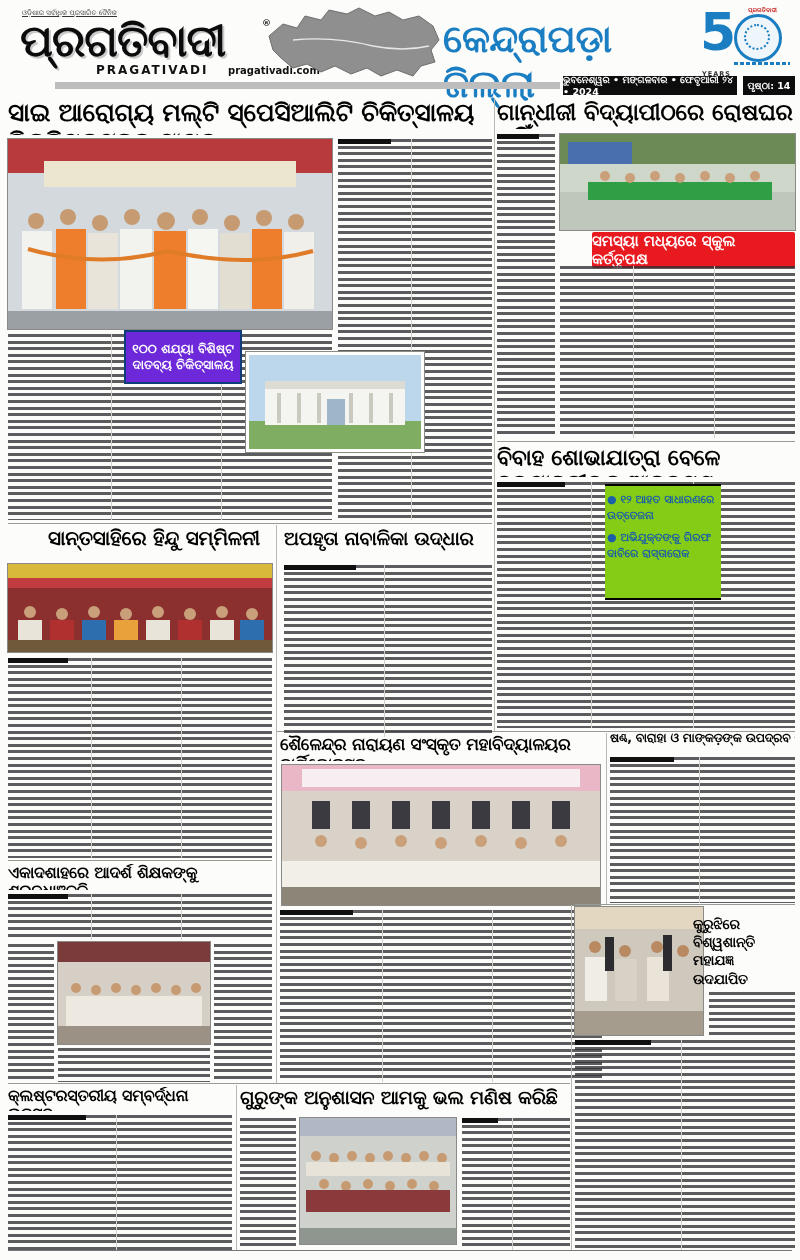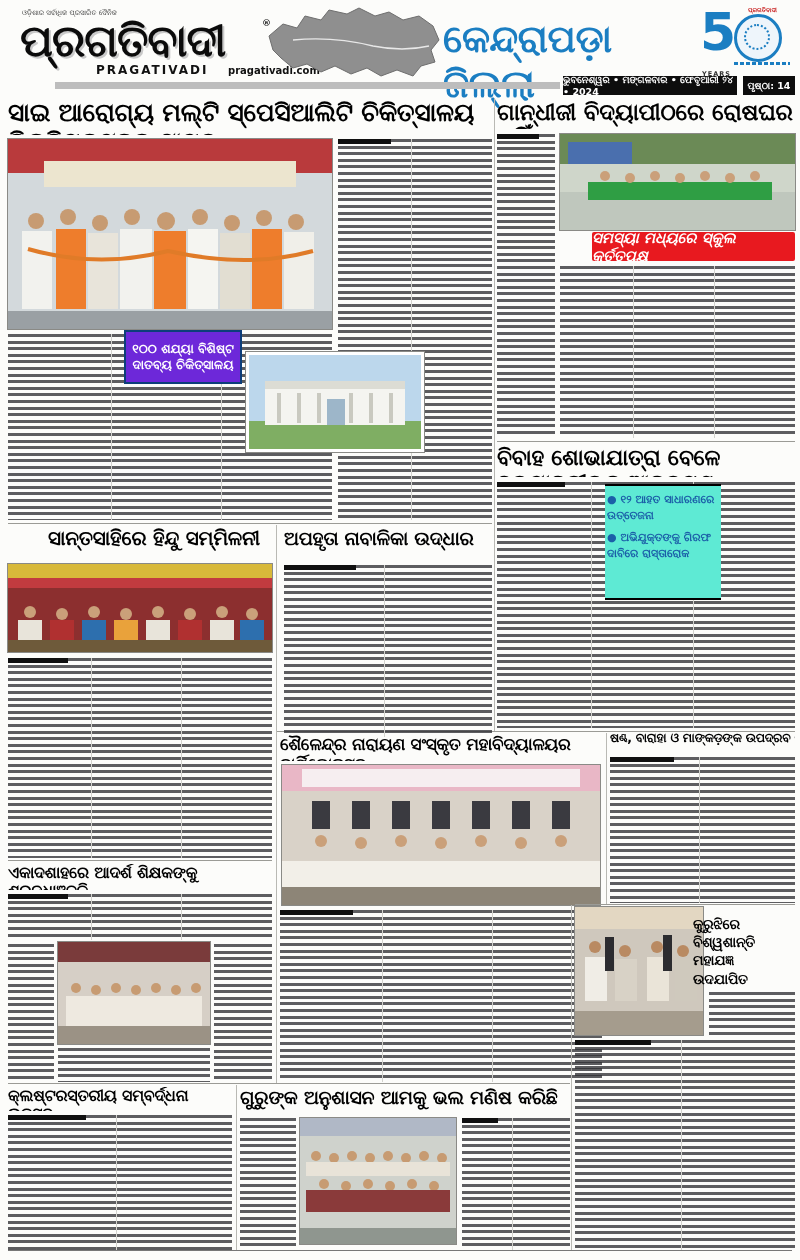--- a/index.html
+++ b/index.html
@@ -17,29 +17,29 @@
   .photo{background:#cfd4d6;outline:1px solid #8a8a86;}
   .masthead-odia{font-size:44px;font-weight:bold;letter-spacing:-1px;color:#0b0b0b;
                  text-shadow:2px 2px 0 #c9c9c9;}
   .edition{font-size:38px;font-weight:bold;color:#1b7ec2;letter-spacing:-.5px;}
   .bar{background:#0d0d0d;color:#fff;font-size:9.5px;font-weight:bold;
        display:flex;align-items:center;justify-content:center;}
   .redbox{background:#e8191f;color:#fff;font-weight:bold;font-size:15px;
           display:flex;align-items:center;justify-content:center;border-radius:2px;}
   .bluebox{background:#6d28d9;border:2px solid #0d3e7a;color:#fff;font-weight:bold;font-size:12.5px;
            display:flex;align-items:center;justify-content:center;text-align:center;line-height:1.25;}
-  .bullets{background:#5eead4;border-top:2px solid #000;border-bottom:2px solid #000;
+  .bullets{background:#84cc16;border-top:2px solid #000;border-bottom:2px solid #000;
            color:#1b5fa8;font-weight:bold;font-size:11px;line-height:1.45;padding:6px 2px;}
 </style>
 </head>
 <body>
 
 <div class="page">
 
-  <div class="abs" style="left:22px;top:9px;width:200px;height:9px;font-size:7px;color:#333;">ଓଡ଼ିଶାର ସର୍ବାଧିକ ପ୍ରସାରିତ ଦୈନିକ</div>
+  <div class="abs" style="left:22px;top:9px;width:200px;height:9px;font-size:7px;color:#333;text-decoration:underline;">ଓଡ଼ିଶାର ସର୍ବାଧିକ ପ୍ରସାରିତ ଦୈନିକ</div>
   <div class="abs masthead-odia" style="left:20px;top:15px;width:255px;height:52px;">ପ୍ରଗତିବାଦୀ</div>
   <div class="abs" style="left:262px;top:18px;font-size:9px;font-weight:bold;">®</div>
   <div class="abs" style="left:96px;top:63px;width:140px;font-size:12px;font-weight:bold;letter-spacing:2px;">PRAGATIVADI</div>
   <div class="abs" style="left:228px;top:65px;width:100px;font-size:10px;font-weight:bold;">pragativadi.com</div>
 
   <div class="abs" style="left:263px;top:6px;width:178px;height:74px;">
     <svg width="178" height="74" viewBox="0 0 178 74">
       <path d="M6 30 L20 18 L34 22 L42 10 L58 14 L66 4 L84 8 L96 2 L112 10 L126 6 L140 14 L156 10 L170 20 L176 34 L168 44 L172 56 L158 60 L150 70 L134 64 L118 70 L104 62 L88 68 L72 60 L58 66 L44 58 L30 62 L18 52 L10 44 Z" fill="#8f8f8f" stroke="#6e6e6e" stroke-width="1"></path>
       <path d="M30 34 Q70 30 110 40 Q140 46 166 40" fill="none" stroke="#e8e8e8" stroke-width="1.4"></path>
     </svg>
@@ -150,21 +150,21 @@
           <circle cx="70" cy="44" r="5"></circle>
           <circle cx="95" cy="42" r="5"></circle>
         <circle cx="120" cy="44" r="5"></circle>
           <circle cx="145" cy="42" r="5"></circle>
           <circle cx="170" cy="44" r="5"></circle>
         <circle cx="195" cy="42" r="5"></circle>
       </g>
     </svg>
   </div>
 
-  <div class="abs redbox" style="left:592px;top:232px;width:203px;height:29px;font-style:italic;">ସମସ୍ୟା ମଧ୍ୟରେ ସ୍କୁଲ କର୍ତ୍ତୃପକ୍ଷ</div>
+  <div class="abs redbox" style="left:592px;top:232px;width:203px;height:36px;">ସମସ୍ୟା ମଧ୍ୟରେ ସ୍କୁଲ କର୍ତ୍ତୃପକ୍ଷ</div>
 
   <div class="abs tcols" style="left:560px;top:266px;width:235px;height:172px;">
     <div class="tcol greek"></div>
     <div class="tcol greek"></div>
     <div class="tcol greek"></div>
   </div>
 
   <div class="abs hrule" style="left:497px;top:441px;width:298px;"></div>
 
   <div class="abs hl" style="left:497px;top:445px;width:298px;height:32px;font-size:22px;">ବିବାହ ଶୋଭାଯାତ୍ରା ବେଳେ ବରଯାତ୍ରୀଙ୍କୁ ଆକ୍ରମଣ</div>

